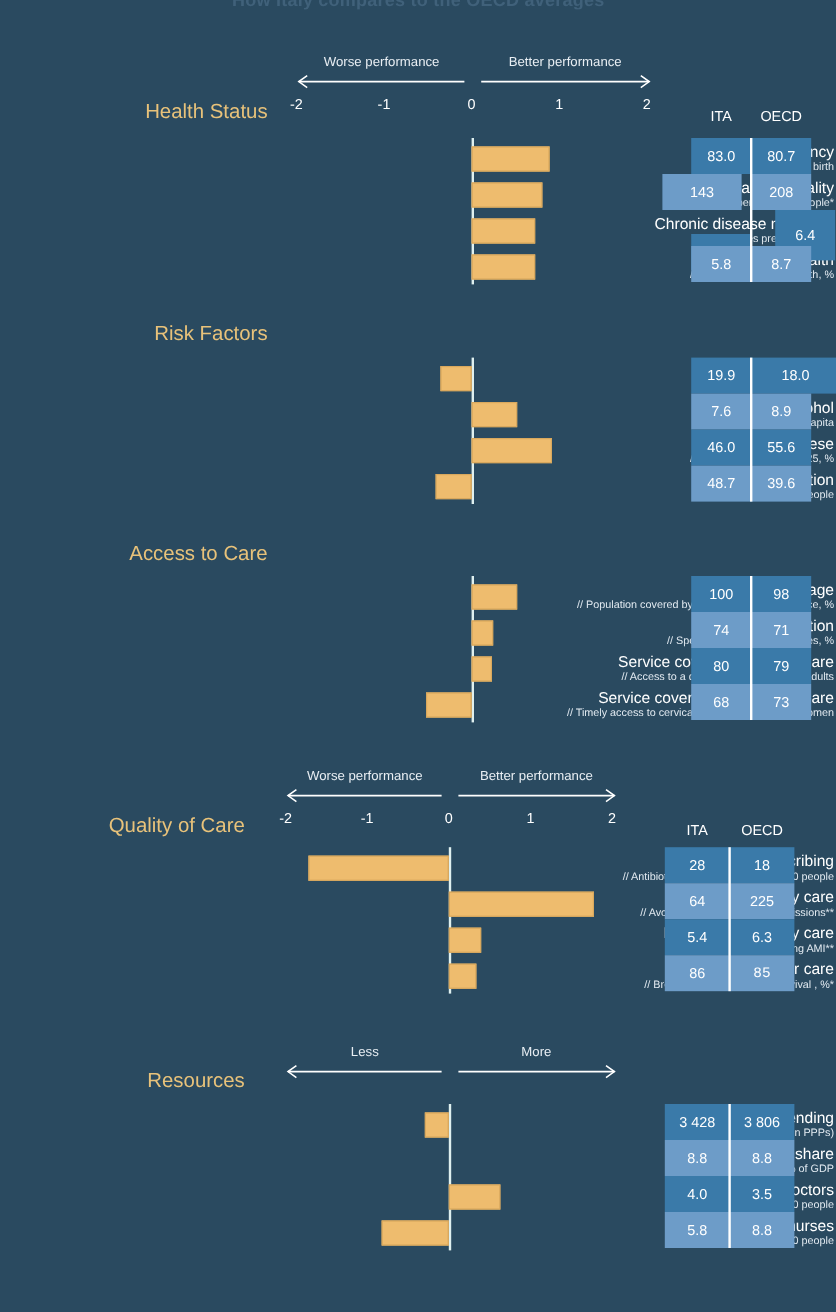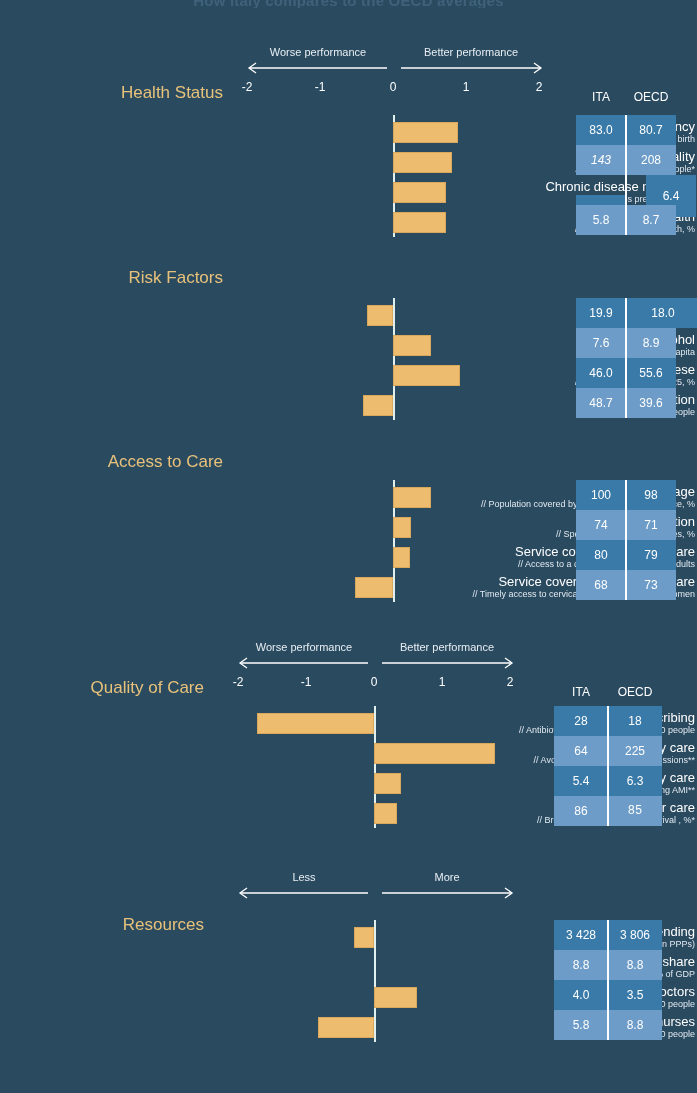--- a/index.html
+++ b/index.html
@@ -150,21 +150,21 @@
         <div class="lbl" style="width: 225px;">
           <span class="main">Self-rated health</span>
           <span class="sub">// Population in poor health, %</span>
         </div>
         <div class="bar" title="0.72" style="width: 52.56px; left: 393px; top: 3px;"></div>
       </div>
       <div class="vhead" style="left: 576px; width: 50px; top: 90px; position: absolute;">ITA</div>
       <div class="vhead" style="left: 626px; width: 50px; top: 90px; position: absolute;">OECD</div>
       <div class="vcell dark" style="left: 576px; width: 50px; top: 115px; height: 30px;">83.0</div>
       <div class="vcell dark" style="left: 626px; width: 50px; top: 115px; height: 30px;">80.7</div>
-      <div class="vcell light" style="left: 576px; width: 50px; top: 145px; height: 30px; font-style: italic;">143</div>
+      <div class="vcell light" style="left: 552px; width: 66px; top: 145px; height: 30px;">143</div>
       <div class="vcell light" style="left: 626px; width: 50px; top: 145px; height: 30px;">208</div>
       <div class="vcell dark" style="left: 576px; width: 50px; top: 175px; height: 30px; margin-top: 20px;">4.8</div>
       <div class="vcell dark" style="left: 646px; width: 50px; top: 175px; height: 42px;">6.4</div>
       <div class="vcell light" style="left: 576px; width: 50px; top: 205px; height: 30px;">5.8</div>
       <div class="vcell light" style="left: 626px; width: 50px; top: 205px; height: 30px;">8.7</div>
       <div class="vsep" style="left: 625px; top: 115px; height: 120px;"></div>
       <div class="sect-title" style="top: 268px; right: 474px;">Risk Factors</div>
       <div class="zeroline" style="left: 393px; top: 298px; height: 122px;"></div>
       <div class="row" style="top: 302px;">
         <div class="lbl" style="width: 225px;">
@@ -276,21 +276,21 @@
       <div class="vhead" style="left: 608px; width: 54px; top: 685px; position: absolute;">OECD</div>
       <div class="vcell dark" style="left: 554px; width: 54px; top: 706px; height: 30px;">28</div>
       <div class="vcell dark" style="left: 608px; width: 54px; top: 706px; height: 30px;">18</div>
       <div class="vcell light" style="left: 554px; width: 54px; top: 736px; height: 30px;">64</div>
       <div class="vcell light" style="left: 608px; width: 54px; top: 736px; height: 30px;">225</div>
       <div class="vcell dark" style="left: 554px; width: 54px; top: 766px; height: 30px;">5.4</div>
       <div class="vcell dark" style="left: 608px; width: 54px; top: 766px; height: 30px;">6.3</div>
       <div class="vcell light" style="left: 554px; width: 54px; top: 796px; height: 30px;">86</div>
       <div class="vcell light" style="left: 608px; width: 54px; top: 796px; height: 30px; font-family: Liberation Mono, monospace;">85</div>
       <div class="vsep" style="left: 607px; top: 706px; height: 120px;"></div>
-      <div class="sect-title" style="top: 915px; right: 493px;">Resources</div>
+      <div class="sect-title" style="top: 891px; right: 493px;">Resources</div>
       <div class="zeroline" style="left: 374px; top: 920px; height: 122px;"></div>
       <div class="row" style="top: 924px;">
         <div class="lbl" style="width: 206px;">
           <span class="main">Health spending</span>
           <span class="sub">// Per capita (USD based on PPPs)</span>
         </div>
         <div class="bar" title="-0.29" style="width: 19.72px; left: 354.28px; top: 3px;"></div>
       </div>
       <div class="row" style="top: 954px;">
         <div class="lbl" style="width: 206px;">

